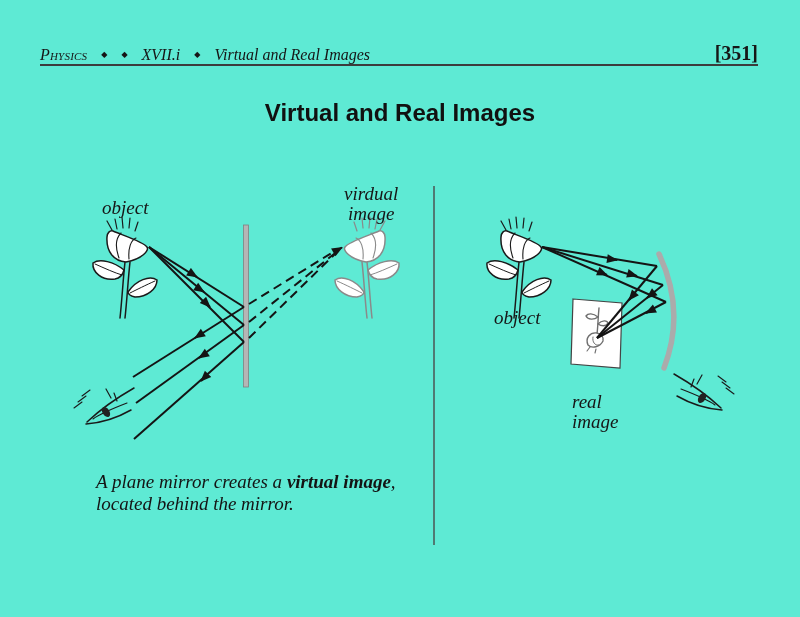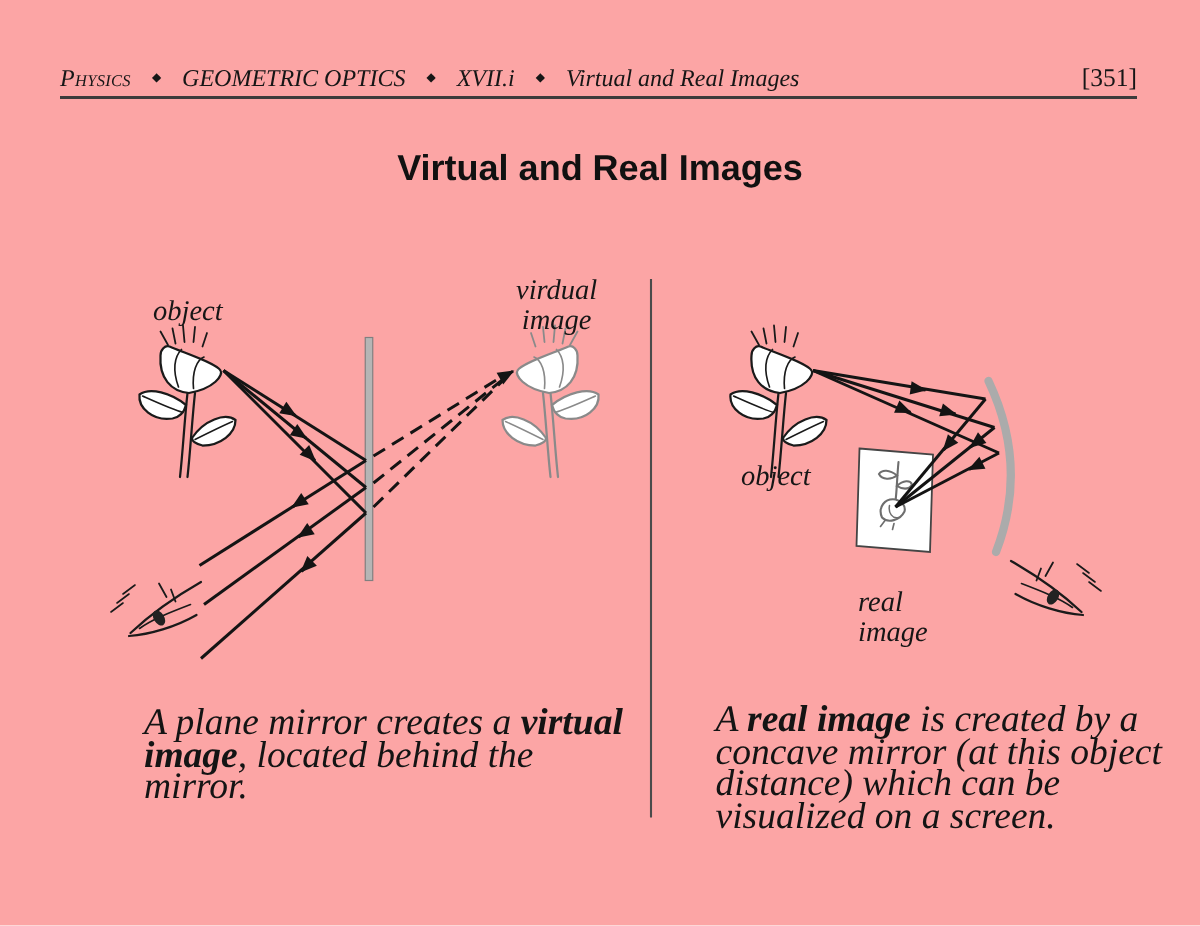--- a/index.html
+++ b/index.html
@@ -1,44 +1,43 @@
 <!DOCTYPE html>
 <html><head>
 <meta charset="utf-8">
 <style>
   html,body{margin:0;padding:0;background:#fff;}
-  #page{position:relative;width:800px;height:617px;background:#fca5a5;overflow:hidden;
+  #page{position:relative;width:800px;height:617px;background:#5eead4;overflow:hidden;
         font-family:"Liberation Serif",serif;color:#161616;}
   
   .hdr{position:absolute;left:40px;top:42px;width:718px;display:flex;align-items:baseline;
        font-size:16px;font-style:italic;white-space:nowrap;}
   .hdr .sc{font-variant:small-caps;letter-spacing:.2px;}
   .hdr .caps{margin-left:14px;}
   .hdr .sep{font-style:normal;font-size:8px;margin-left:14px;transform:translateY(-3px);display:inline-block;}
-  .hdr .pgnum{margin-left:auto;font-style:normal;font-size:17px;}
+  .hdr .pgnum{margin-left:auto;font-style:normal;font-size:20px;font-weight:bold;}
   .rule{position:absolute;left:40px;top:64px;width:718px;height:2px;background:#3c3c3c;}
   
   .title{position:absolute;left:0;top:99px;width:800px;text-align:center;
          font-family:"Liberation Sans",sans-serif;font-weight:bold;font-size:24px;color:#111;}
   
   .dlabel{position:absolute;font-style:italic;font-size:19px;line-height:20px;color:#161616;}
   
-  .caption{position:absolute;font-style:italic;font-size:25px;line-height:21.5px;color:#141414;}
+  .caption{position:absolute;font-style:italic;font-size:19px;line-height:21.5px;color:#141414;}
   .caption .b{font-weight:bold;}
   svg{position:absolute;left:0;top:0;}
 </style>
 </head>
 <body>
 
 <div id="page">
 
   <div class="hdr">
     <span class="sc">Physics</span>
     <span class="sep">◆</span>
-    <span class="caps">GEOMETRIC OPTICS</span>
     <span class="sep">◆</span>
     <span class="caps">XVII.i</span>
     <span class="sep">◆</span>
     <span class="caps">Virtual and Real Images</span>
     <span class="pgnum">[351]</span>
   </div>
   <div class="rule"></div>
 
   <div class="title">Virtual and Real Images</div>
 
@@ -173,15 +172,14 @@
 
   <div class="dlabel" style="left:494px;top:308px;">object</div>
 
   <div class="dlabel" style="left:572px;top:392px;font-style:italic;">
     <div>real</div>
     <div>image</div>
   </div>
 
   <div class="caption" style="left:96px;top:471px;width:335px;"><span>A plane mirror creates a </span><span class="b">virtual image</span><span>, located behind the mirror.</span></div>
 
-  <div class="caption" style="left:477px;top:469px;width:303px;"><span>A </span><span class="b">real image</span><span> is created by a concave mirror (at this object distance) which can be visualized on a screen.</span></div>
 
 </div>
 
 </body></html>

